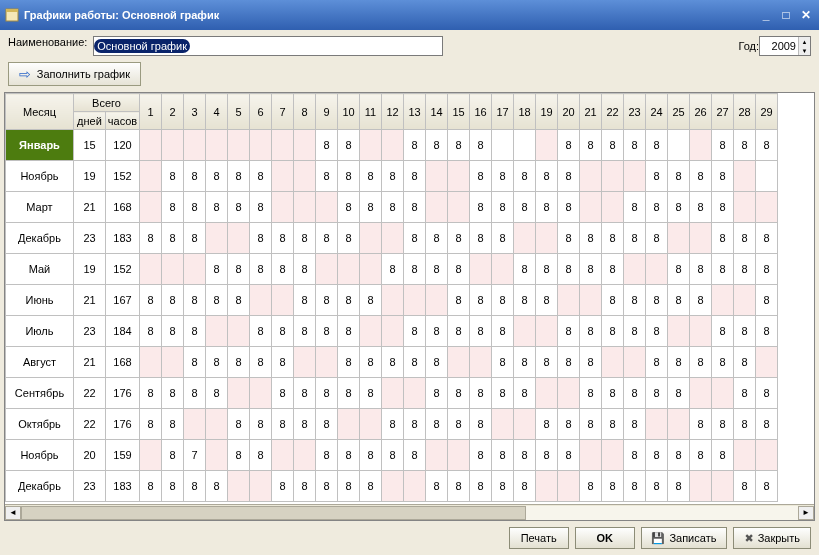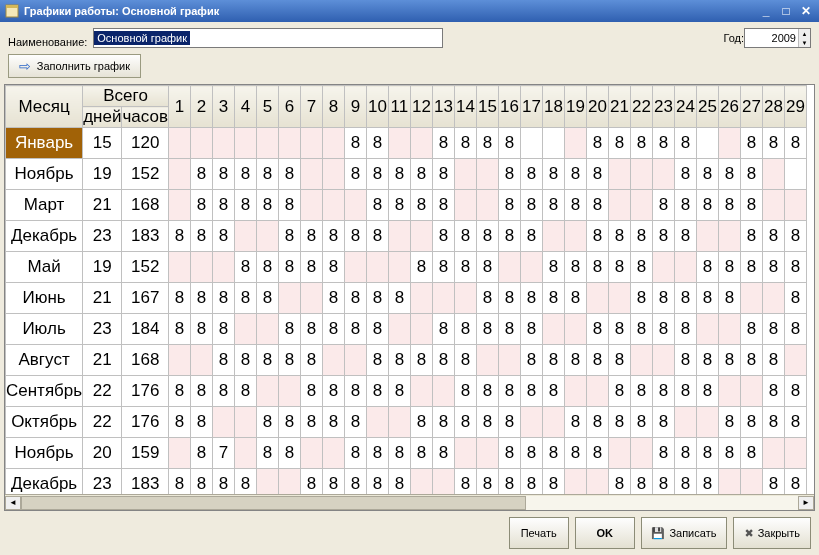--- a/index.html
+++ b/index.html
@@ -11,57 +11,57 @@
     color: #000;
     width: 819px;
     height: 555px;
     overflow: hidden;
     display: flex;
     flex-direction: column;
   }
   .titlebar {
     background: linear-gradient(#5d8fd8, #2f5fb0);
     color: #fff;
-    height: 22px;
+    height: 30px;
     display: flex;
     align-items: center;
     padding: 0 4px;
     font-weight: bold;
   }
   .titlebar .icon { width: 16px; height: 16px; margin-right: 4px; display:flex;align-items:center;justify-content:center;}
   .titlebar .spacer { flex: 1; }
   .titlebar .winbtn {
     width: 18px; height: 16px;
     display: flex; align-items: center; justify-content: center;
     margin-left: 2px; cursor: pointer;
     font-family: Arial; font-size: 12px; font-weight:bold;
   }
   .toprow {
     display: flex;
-    align-items: flex-end;
+    align-items: flex-start;
     padding: 6px 8px 4px 8px;
     gap: 6px;
   }
   .toprow label { }
   .name-input {
     flex: 0 0 350px;
     height: 20px;
     border: 1px solid #7a7a7a;
     padding: 0;
     display:flex;
     align-items:center;
     background:#fff;
     overflow:hidden;
   }
   .name-input .sel {
-    background:#0a246a; color:#fff; padding:1px 3px;
+    background:#0a246a; color:#fff; padding:1px 3px;border-radius:7px;
   }
   .year-wrap { margin-left:auto; display:flex; align-items:center; }
   .year-box {
-    width: 67px; height: 20px; border:1px solid #7a7a7a; background:#fff;
+    width: 52px; height: 20px; border:1px solid #7a7a7a; background:#fff;
     display:flex; align-items:center; position:relative;
   }
   .year-box span { flex:1; text-align:right; padding-right:2px;}
   .spinner { width:12px; display:flex; flex-direction:column; height:100%; border-left:1px solid #bbb;}
   .spinner div{flex:1;display:flex;align-items:center;justify-content:center;font-size:6px;background:#eee;}
   .row2 {
     display:flex; align-items:flex-start; padding:2px 8px 6px 8px; gap:14px;
   }
   .fill-btn {
     display:flex;align-items:center;gap:6px;
@@ -74,55 +74,55 @@
   .change-link { margin-left:auto; color:#0033cc; text-decoration:underline; cursor:pointer; text-align:right; padding-top:2px;}
   .grid-wrap {
     flex:1; margin:0 4px; border:1px solid #848484; background:#fff;
     display:flex; flex-direction:column; overflow:hidden;
   }
   .grid-scroll {
     flex:1; overflow:auto;
   }
   table.grid {
     border-collapse:collapse; table-layout:fixed;
-    font-size:17px;
+    font-size:11px;
   }
   table.grid th, table.grid td {
     border:1px solid #c0c0c0;
     text-align:center;
     height:31px;
     padding:0;
   }
   table.grid thead th {
     background:linear-gradient(#f6f4ec,#e6e2d2);
     font-weight:normal;
     height:18px;
   }
   table.grid thead tr:first-child th { height:18px;}
   .col-month{width:68px;}
   .col-days{width:32px;}
   .col-hours{width:34px;}
   .col-day{width:22px;}
   td.month-name { text-align:center; padding:0 2px;}
-  td.selected-month { background:#a16207; color:#fff;}
+  td.selected-month { background:#4d7c0f; color:#fff;font-weight:bold;}
   td.num { text-align:right; padding-right:3px;}
   td.weekend { background:#fbeaea; }
   .hscroll {
     height:16px; background:#ece9d8; border-top:1px solid #aca899;
     display:flex; align-items:center;
   }
   .hscroll .sbtn{width:16px;height:14px;border:1px solid #aca899;background:#efefef;display:flex;align-items:center;justify-content:center;font-size:8px;}
   .hscroll .track{flex:1;height:14px;background:#f7f5ec;position:relative;}
   .hscroll .thumb{position:absolute;left:0;top:0;height:100%;width:65%;background:#d6d2c2;border:1px solid #aca899;}
   .footer {
     display:flex; justify-content:flex-end; gap:6px;
     padding:6px 8px; background:#efebde;
   }
   .footer button, .footer .btn {
-    min-width:60px; height:32px;
+    min-width:60px; height:22px;
     background:linear-gradient(#fefefe,#e3e0d1);
     border:1px solid #8c8c77; cursor:pointer;
     font-family:inherit;font-size:11px; padding:0 10px;
     display:flex;align-items:center;justify-content:center;gap:4px;
   }
   .footer .btn.ok{font-weight:bold;}
   .close-x{color:#555;}
   td.empty{}
 </style>
 </head>

